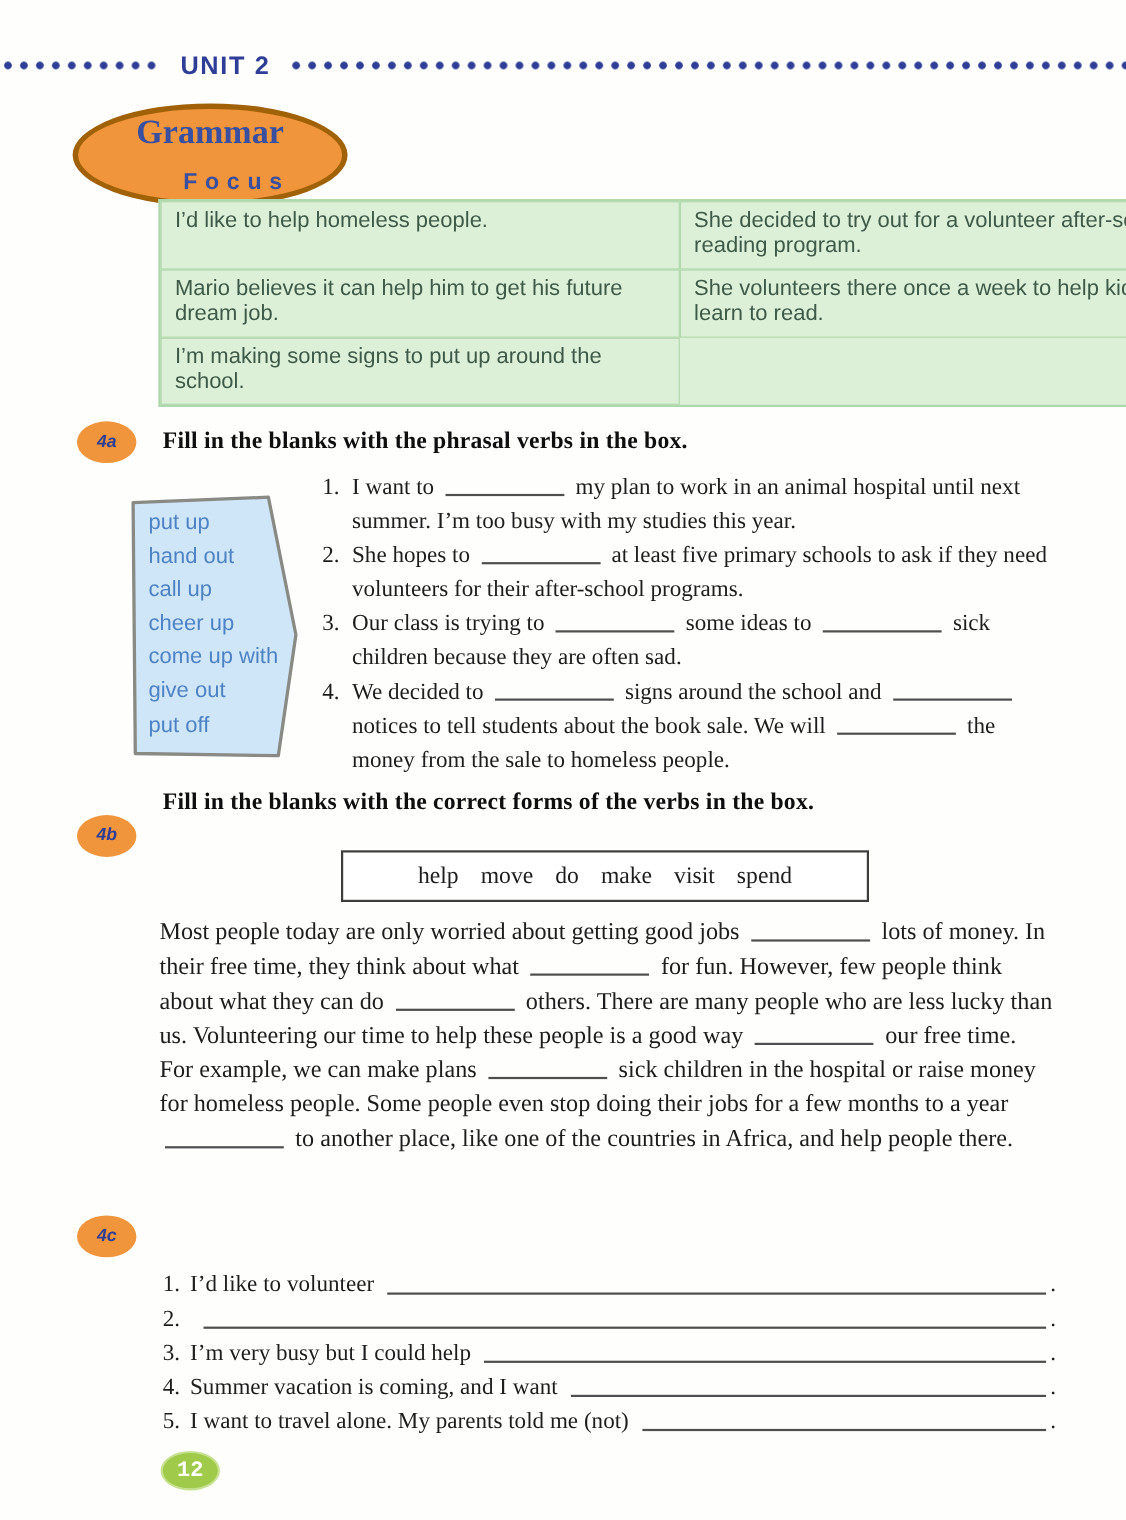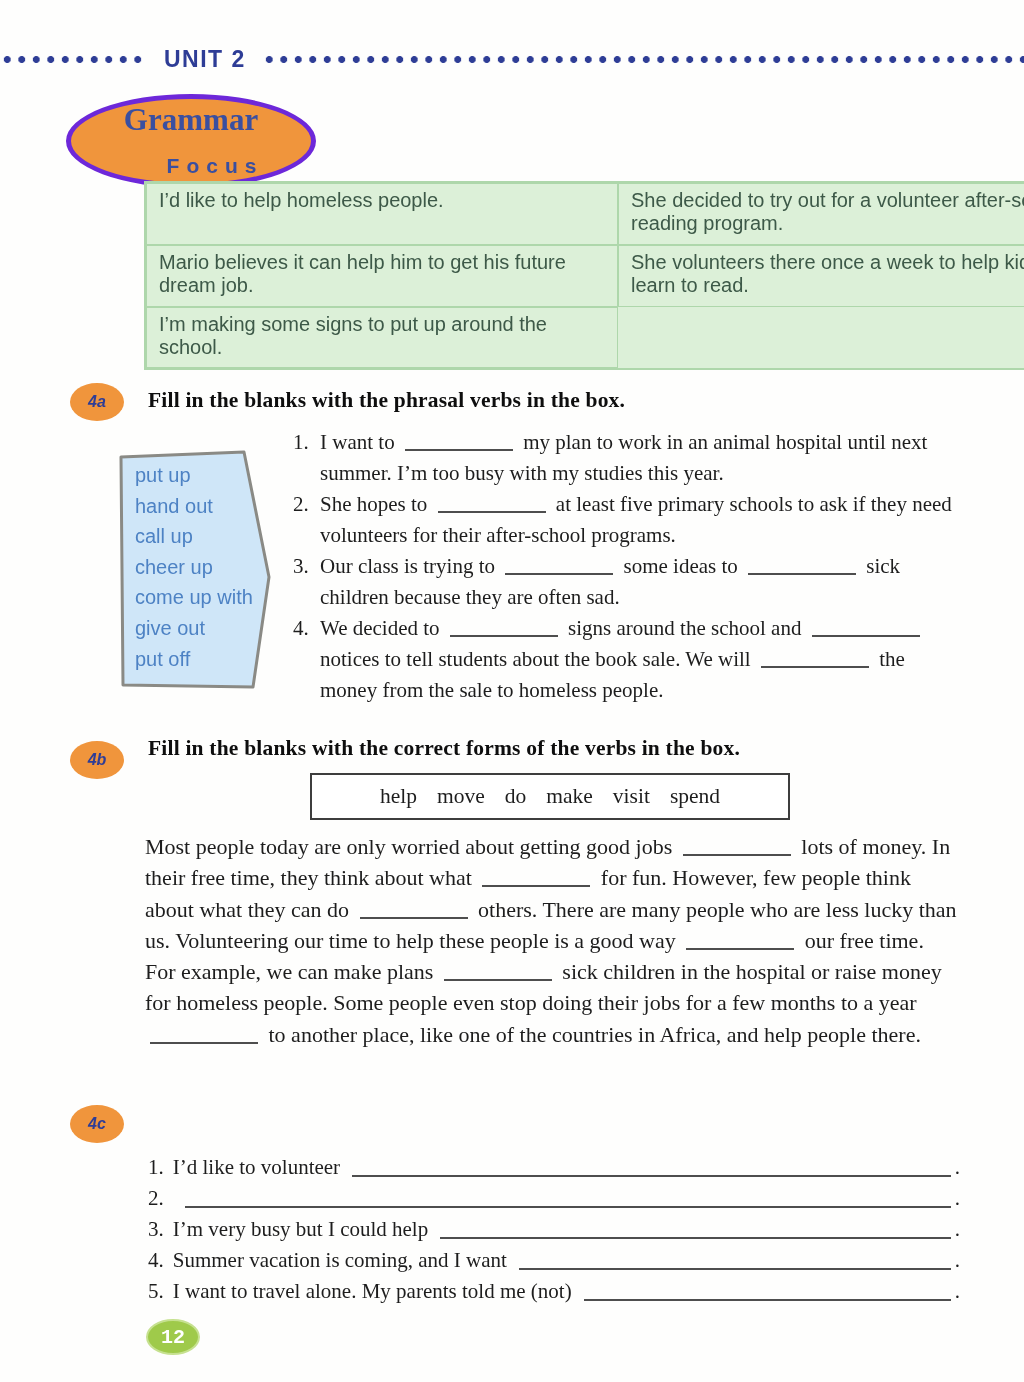--- a/index.html
+++ b/index.html
@@ -13,21 +13,21 @@
   .dots { height:9px;
     background-image:radial-gradient(circle, var(--accent-blue) 3.1px, rgba(0,0,0,0) 3.8px);
     background-size:14.5px 9px; background-repeat:repeat-x; background-position:left center; }
   .dots-left { width:148px; }
   .dots-right { flex:1; }
   .unit-label { color:var(--accent-blue); font-family:"Liberation Sans", sans-serif;
     font-weight:bold; font-size:23px; letter-spacing:1.5px; }
 
   
   .gf-badge { position:absolute; left:66px; top:94px; width:250px; height:94px;
-    background:var(--badge-orange); border:5px solid #6d28d9; border-radius:50%;
+    background:var(--badge-orange); border:5px solid #a16207; border-radius:50%;
     display:flex; flex-direction:column; align-items:center; justify-content:center; }
   .gf-line1 { font-family:"Liberation Serif", serif; font-weight:bold; font-size:31px;
     color:#3a4fa0; line-height:1; }
   .gf-line2 { font-family:"Liberation Sans", sans-serif; font-weight:bold; font-size:21px;
     color:#3a4fa0; letter-spacing:7px; margin-top:19px;padding-left:48px; }
 
   
   .grammar-table { position:absolute; left:144px; top:181px; width:948px;
     display:grid; grid-template-columns:1fr 1fr;
     background:var(--table-green-bg); border:2px solid var(--table-green-border); }
@@ -135,21 +135,21 @@
         <span class="num">3.</span>
         <span class="body">Our class is trying to <span class="blank"></span> some ideas to <span class="blank"></span> sick children because they are often sad.</span>
       </div>
       <div class="sent">
         <span class="num">4.</span>
         <span class="body">We decided to <span class="blank"></span> signs around the school and <span class="blank"></span> notices to tell students about the book sale. We will <span class="blank"></span> the money from the sale to homeless people.</span>
       </div>
     </div>
 
   <div class="sec-badge" style="left:70px; top:741px;">4b</div>
-  <div class="sec-title" style="left:148px; top:736px;">Fill in the blanks with the correct forms of the verbs in the box.</div>
+  <div class="sec-title" style="left:148px; top:716px;">Fill in the blanks with the correct forms of the verbs in the box.</div>
 
   <div class="verb-box">
       <span>help</span>
       <span>move</span>
       <span>do</span>
       <span>make</span>
       <span>visit</span>
       <span>spend</span>
     </div>
 

